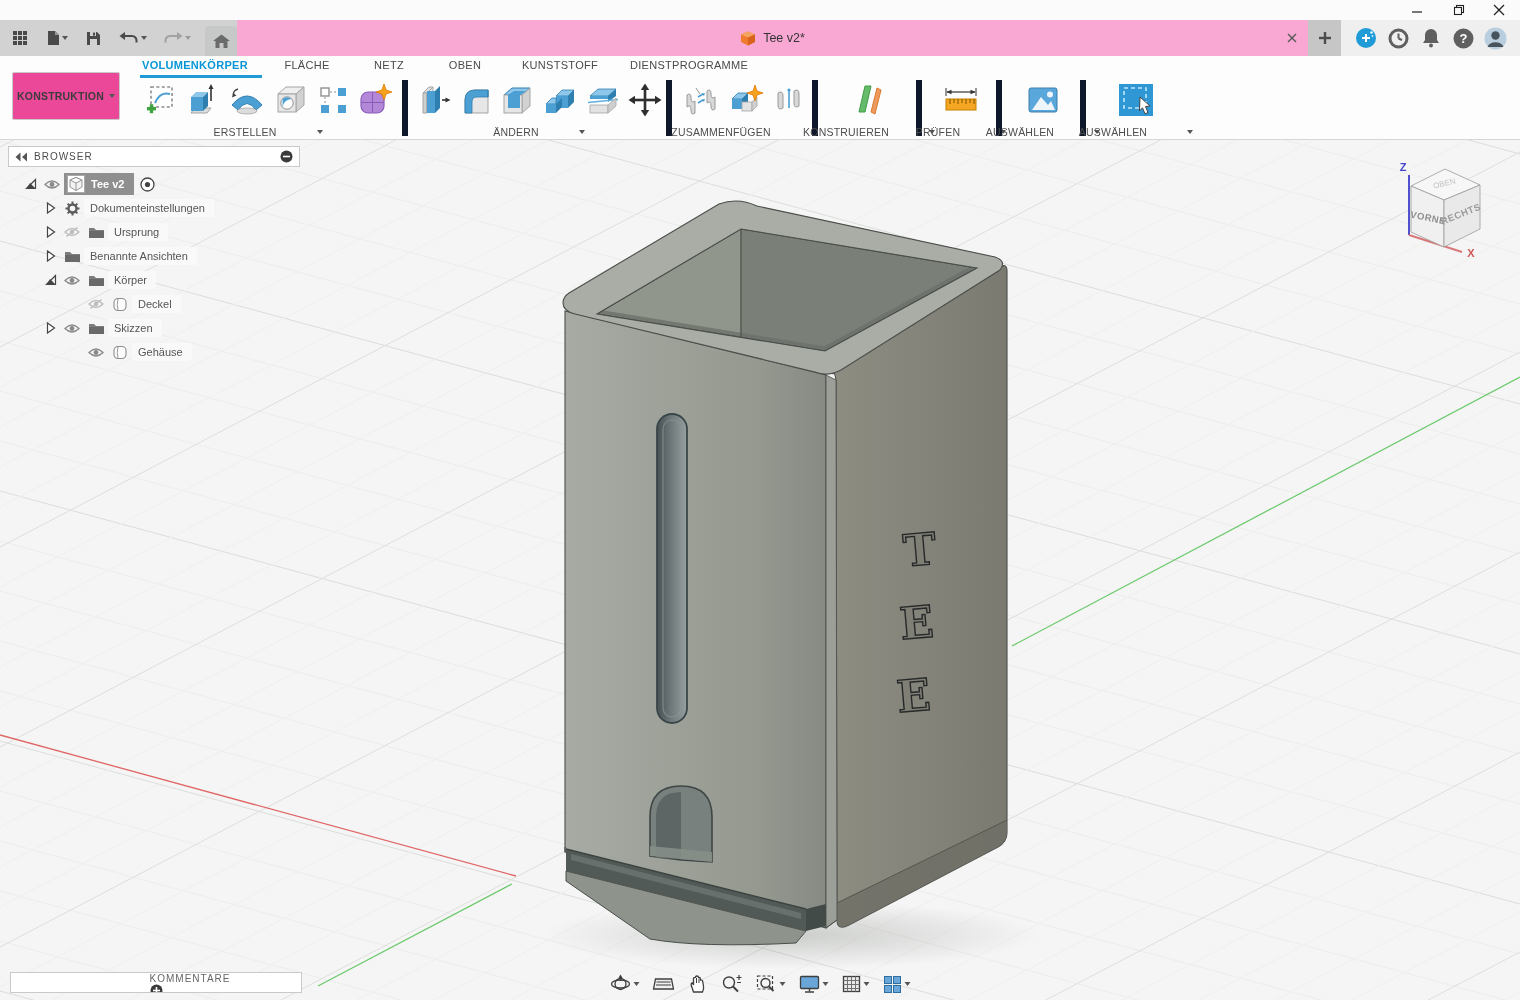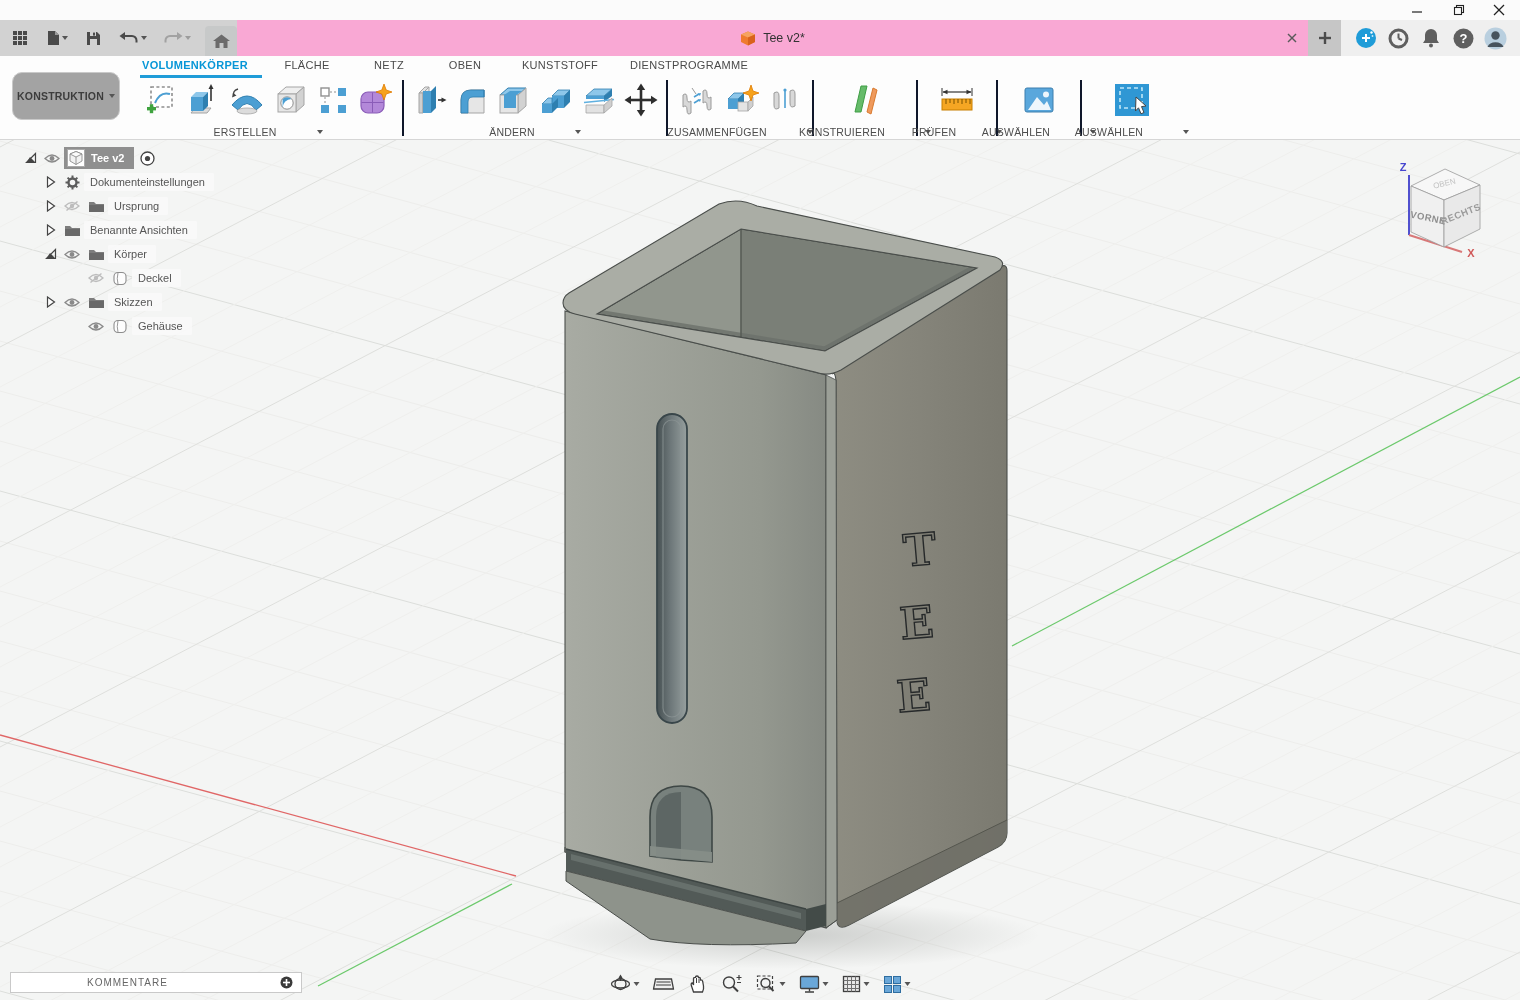--- a/index.html
+++ b/index.html
@@ -18,41 +18,41 @@
   #doc-tab .title{font-size:12.5px;color:#333;margin-left:7px;}
   #doc-close{position:absolute;right:8px;top:10px;width:16px;height:16px;display:flex;align-items:center;justify-content:center;cursor:pointer;}
   #newtab{position:absolute;left:1308px;top:0;width:33px;height:36px;background:#c6c6c6;display:flex;align-items:center;justify-content:center;cursor:pointer;}
   #globals{position:absolute;left:1341px;top:0;right:0;height:36px;background:#efefef;display:flex;align-items:center;justify-content:space-evenly;padding:0 4px;}
   .gbtn{width:24px;height:24px;display:flex;align-items:center;justify-content:center;cursor:pointer;}
   
   #ribbon{position:absolute;left:0;top:56px;width:1520px;height:84px;background:#fdfdfd;border-bottom:1px solid #d6d6d6;box-sizing:border-box;}
   .rtab{position:absolute;top:3px;transform:translateX(-50%);font-size:11px;color:#4a4a4a;letter-spacing:.3px;cursor:pointer;white-space:nowrap;}
   .rtab.active{color:#0696d7;font-weight:bold;}
   #tab-underline{position:absolute;left:140px;top:19px;width:122px;height:3px;background:#1f9cd8;}
-  #workspace-btn{position:absolute;left:12px;top:16px;width:106px;height:46px;background:#a3a3a3;border:1px solid #c9c9c9;border-radius:10px;display:flex;align-items:center;justify-content:center;font-size:10.5px;font-weight:bold;color:#3c3c3c;cursor:pointer;letter-spacing:.2px;}
+  #workspace-btn{position:absolute;left:12px;top:16px;width:106px;height:46px;background:#ec4899;border:1px solid #c9c9c9;border-radius:2px;display:flex;align-items:center;justify-content:center;font-size:10.5px;font-weight:bold;color:#3c3c3c;cursor:pointer;letter-spacing:.2px;}
   .rgroup{position:absolute;top:24px;height:56px;}
-  .rgroup.sep{border-left:2px solid #0f172a;}
+  .rgroup.sep{border-left:6px solid #0f172a;}
   .gicons{display:flex;align-items:center;justify-content:center;gap:7px;height:40px;}
   .gicon{cursor:pointer;display:flex;align-items:center;justify-content:center;}
   .glabel{position:absolute;left:0;right:0;bottom:-2px;display:flex;align-items:center;justify-content:center;font-size:10.5px;color:#4d4d4d;cursor:pointer;letter-spacing:.2px;gap:36px;}
   
   #viewport{position:absolute;left:0;top:140px;width:1520px;height:860px;background:#f4f5f4;overflow:hidden;}
   #grid,#model{position:absolute;left:0;top:0;}
   
   #browser{position:absolute;left:8px;top:6px;width:300px;}
   #browser-header{width:292px;height:21px;background:#fff;border:1px solid #c9c9c9;display:flex;align-items:center;box-sizing:border-box;padding:0 6px;}
   #browser-header .btitle{flex:1;font-size:10px;color:#4d4d4d;letter-spacing:1px;margin-left:6px;}
-  .tree{font-size:11px;color:#555;}
+  .tree{margin-top:5px;font-size:11px;color:#555;}
   .trow{height:24px;display:flex;align-items:center;cursor:pointer;}
   .slot{display:flex;align-items:center;justify-content:center;}
   .slot.a{width:18px;} .slot.e{width:24px;} .slot.i{width:24px;}
   .pill{background:rgba(248,248,248,.92);padding:3px 9px 3px 6px;border-radius:1px;white-space:nowrap;}
   .selpill{background:#8f8f8f;color:#fff;font-weight:bold;display:flex;align-items:center;gap:6px;padding:2px 10px 2px 3px;}
   
-  #comments{position:absolute;left:10px;bottom:7px;width:292px;height:21px;background:#fff;border:1px solid #c9c9c9;display:flex;align-items:center;box-sizing:border-box;padding:0 8px;cursor:pointer;}
+  #comments{position:absolute;left:10px;bottom:7px;width:292px;height:21px;background:#fff;border:1px solid #c9c9c9;display:flex;align-items:center;box-sizing:border-box;padding:0 8px;cursor:pointer;flex-direction:column;}
   #comments .ctext{flex:1;font-size:10px;color:#666;letter-spacing:1px;padding-left:68px;}
   
   #navbar{position:absolute;left:50%;transform:translateX(-50%);bottom:4px;display:flex;align-items:center;gap:9px;}
   .nbtn{display:flex;align-items:center;cursor:pointer;padding:2px;}
   
   #viewcube{position:absolute;right:18px;top:15px;cursor:pointer;}
 </style>
 </head>
 <body>
 
@@ -618,20 +618,31 @@
       <path d="M565,712 L565,707 M826,788 L837,780" stroke="#4a4e4b" fill="none"></path>
 
       <g font-family="DejaVu Serif, Liberation Serif, serif" font-size="44" font-weight="bold" fill="#807f75" stroke="#26292a" stroke-width="1.4" text-anchor="middle">
         <text x="921" y="425" transform="rotate(-5 921 425)">T</text>
         <text x="918" y="498" transform="rotate(-5 918 498)">E</text>
         <text x="915" y="571" transform="rotate(-5 915 571)">E</text>
       </g>
     </svg>
 
     <div id="browser">
+      <div id="browser-header">
+        <svg width="13" height="10">
+          <polygon points="5.5,0.5 5.5,9.5 0.5,5" fill="#555"></polygon>
+            <polygon points="12,0.5 12,9.5 7,5" fill="#555"></polygon>
+        </svg>
+        <span class="btitle">BROWSER</span>
+        <svg width="13" height="13">
+          <circle cx="6.5" cy="6.5" r="6" fill="#3a3a3a"></circle>
+            <rect x="3" y="5.7" width="7" height="1.6" fill="#fff"></rect>
+        </svg>
+      </div>
 
       <div class="tree">
 
         <div class="trow" style="padding-left:14px">
           <span class="slot a">
             <svg width="12" height="12">
                 <polygon points="1.5,10.5 10.5,10.5 10.5,1.5" fill="none" stroke="#444" stroke-width="1.2"></polygon>
                 <polygon points="1.5,10.5 10.5,10.5 5,5" fill="#444"></polygon>
               </svg>
           </span>

